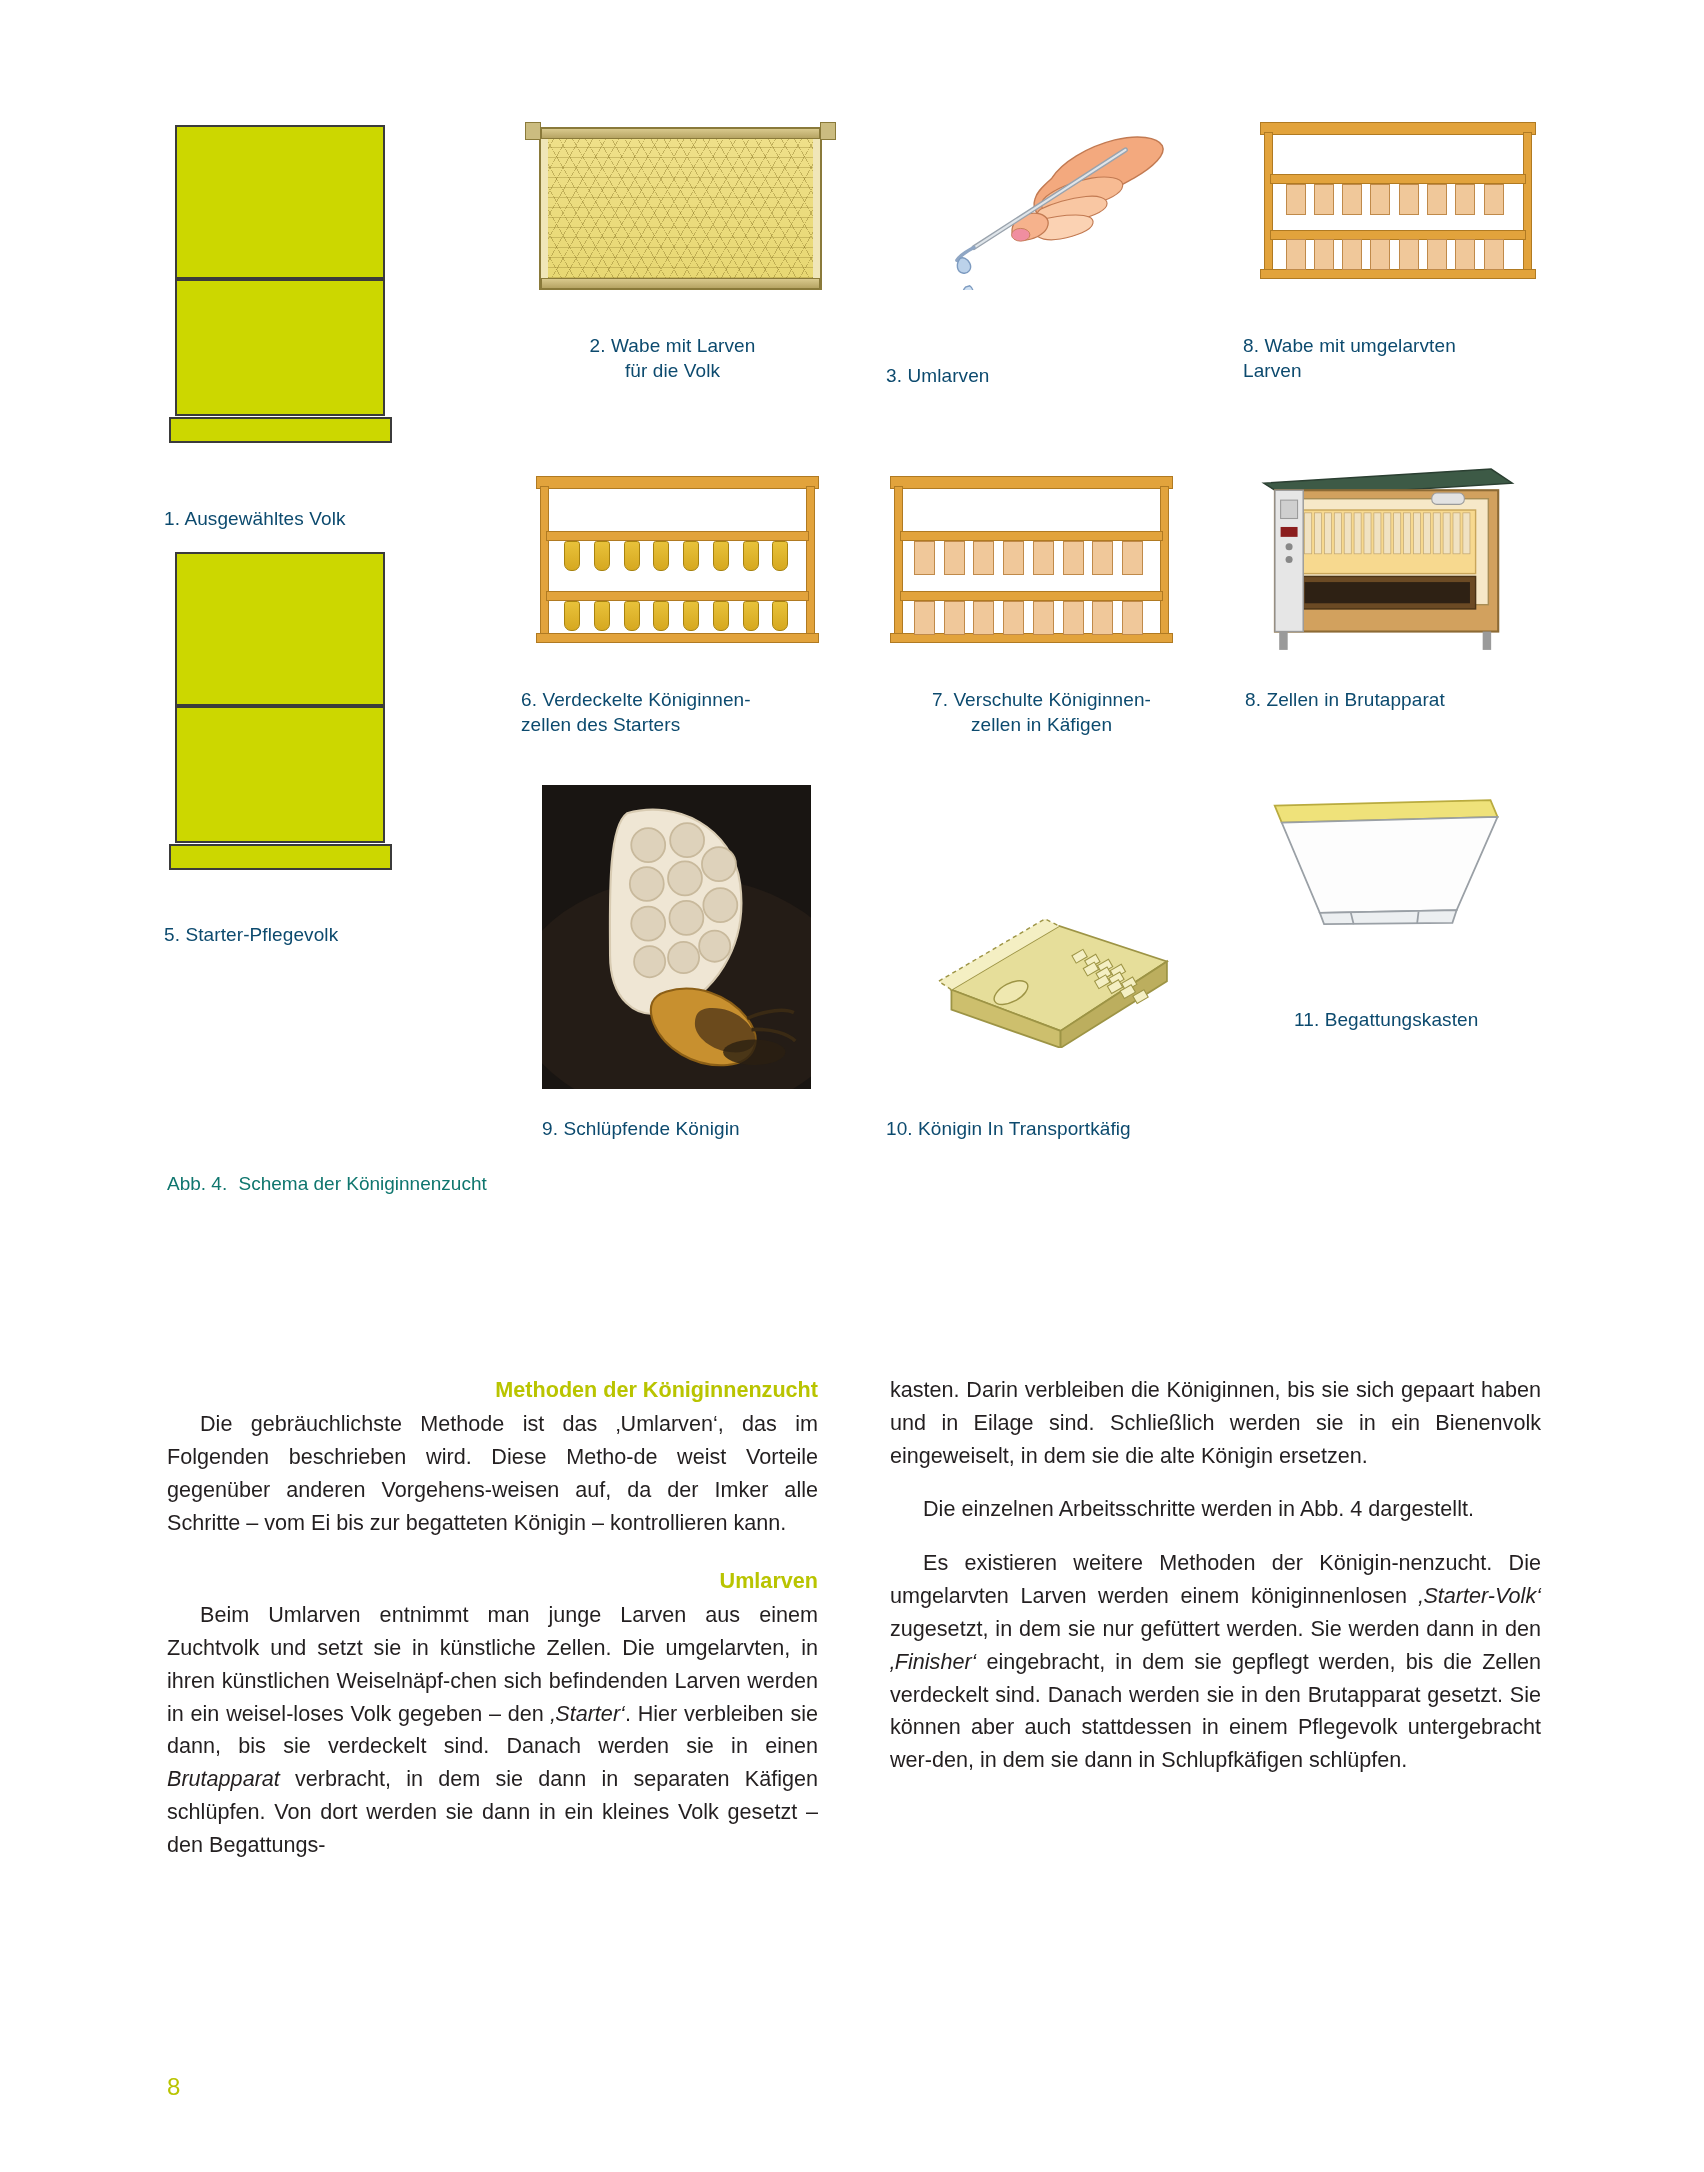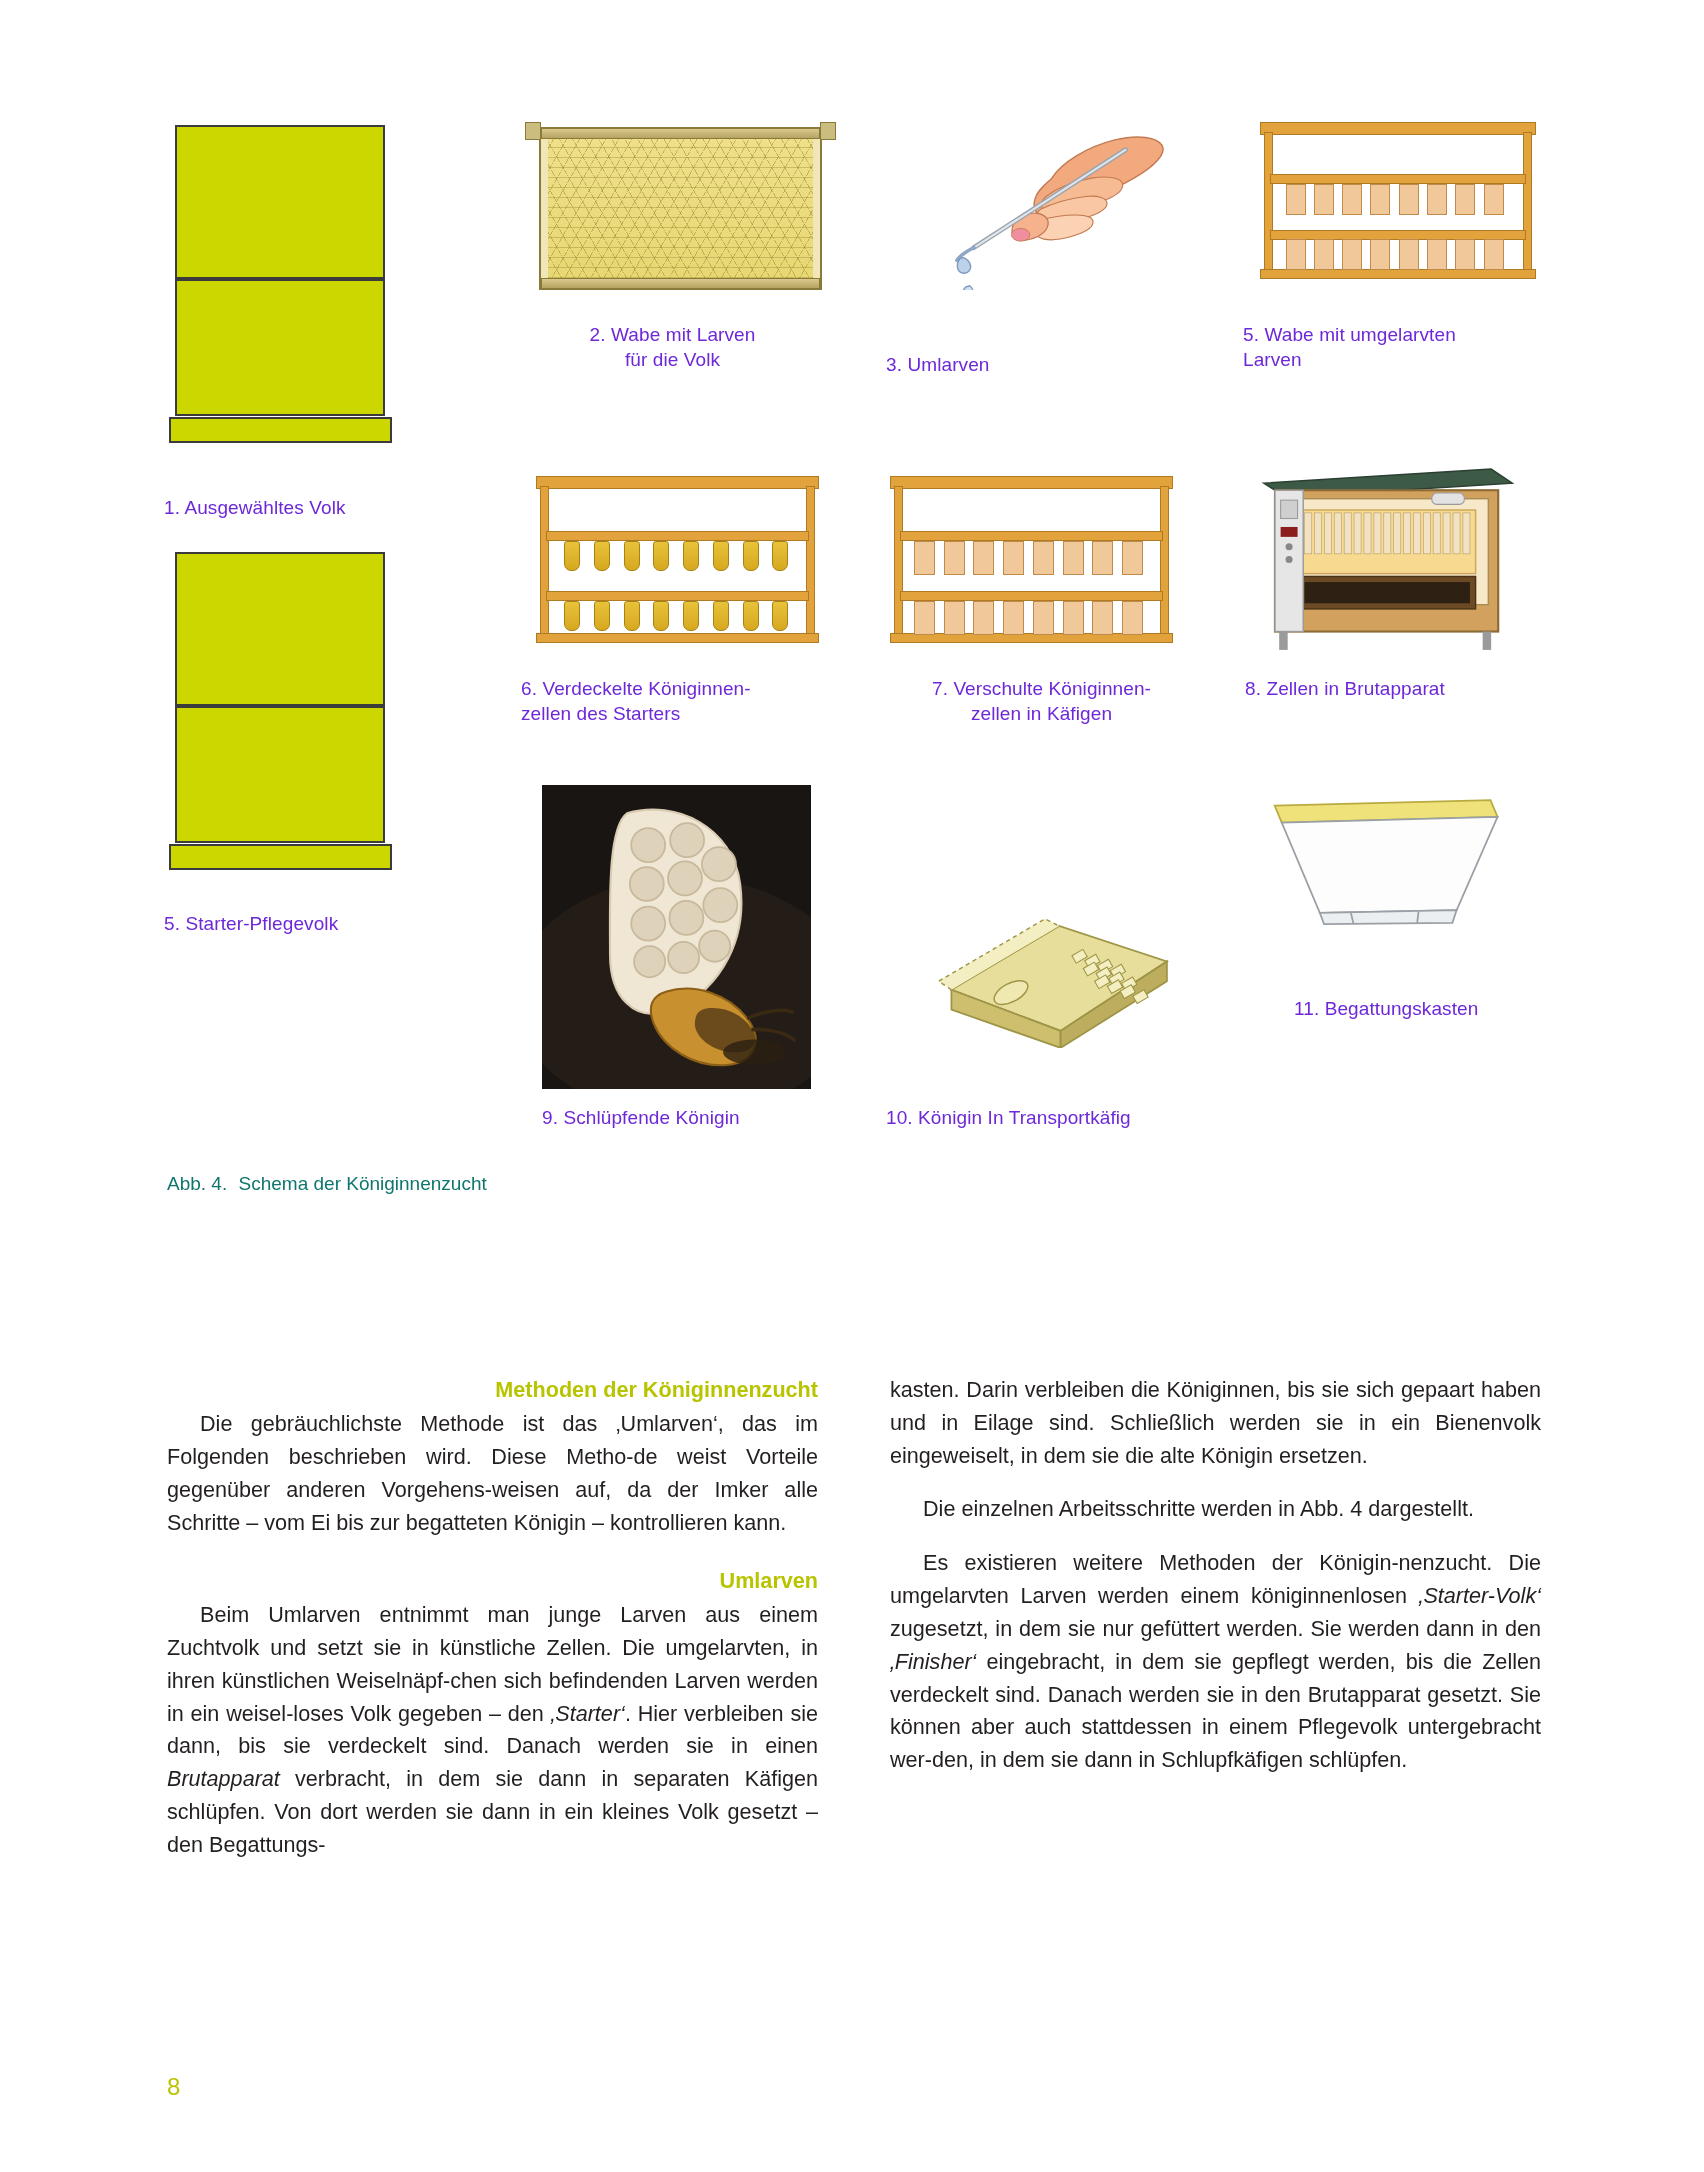--- a/index.html
+++ b/index.html
@@ -26,22 +26,23 @@
     left: 0; top: 0;
     width: 1705px;
     height: 1203px;
   }
 
   .fig-item { position: absolute; }
 
   .caption {
     font-size: 19px;
     line-height: 1.32;
-    color: #6d28d9;
+    color: #0c4a6e;
     letter-spacing: 0.1px;
+    margin-top: 11px;
   }
 
   
   .hive { position: absolute; }
   .hive .box {
     background: #ccd700;
     border: 2.1px solid #3b3b3b;
     box-sizing: border-box;
   }
   .hive .floor {
@@ -237,21 +238,21 @@
       <div class="cage" style="left:25.5px; top:117px; width:20px; height:31px;"></div>
       <div class="cage" style="left:54px; top:117px; width:20px; height:31px;"></div>
       <div class="cage" style="left:82px; top:117px; width:20px; height:31px;"></div>
       <div class="cage" style="left:110px; top:117px; width:20px; height:31px;"></div>
       <div class="cage" style="left:139px; top:117px; width:20px; height:31px;"></div>
       <div class="cage" style="left:167px; top:117px; width:20px; height:31px;"></div>
       <div class="cage" style="left:195px; top:117px; width:20px; height:31px;"></div>
       <div class="cage" style="left:224px; top:117px; width:20px; height:31px;"></div>
     </div>
     <div class="fig-item caption" style="left:1243px; top:322px; width:297px;">
-      <div>5. Wabe mit umgelarvten</div>
+      <div>8. Wabe mit umgelarvten</div>
       <div>Larven</div>
     </div>
 
     <div class="hive" style="left:169px; top:552px; width:223px; height:336px;">
       <div class="box" style="position:absolute; left:6.4px; top:0; width:210px; height:154px;"></div>
       <div class="box" style="position:absolute; left:6.4px; top:154px; width:210px; height:137px;"></div>
       <div class="floor" style="position:absolute; left:0; top:292px; width:223px; height:25.5px;"></div>
     </div>
     <div class="fig-item caption" style="left:164px; top:911px; width:297px;">
       <span>5. Starter-Pflegevolk</span>

